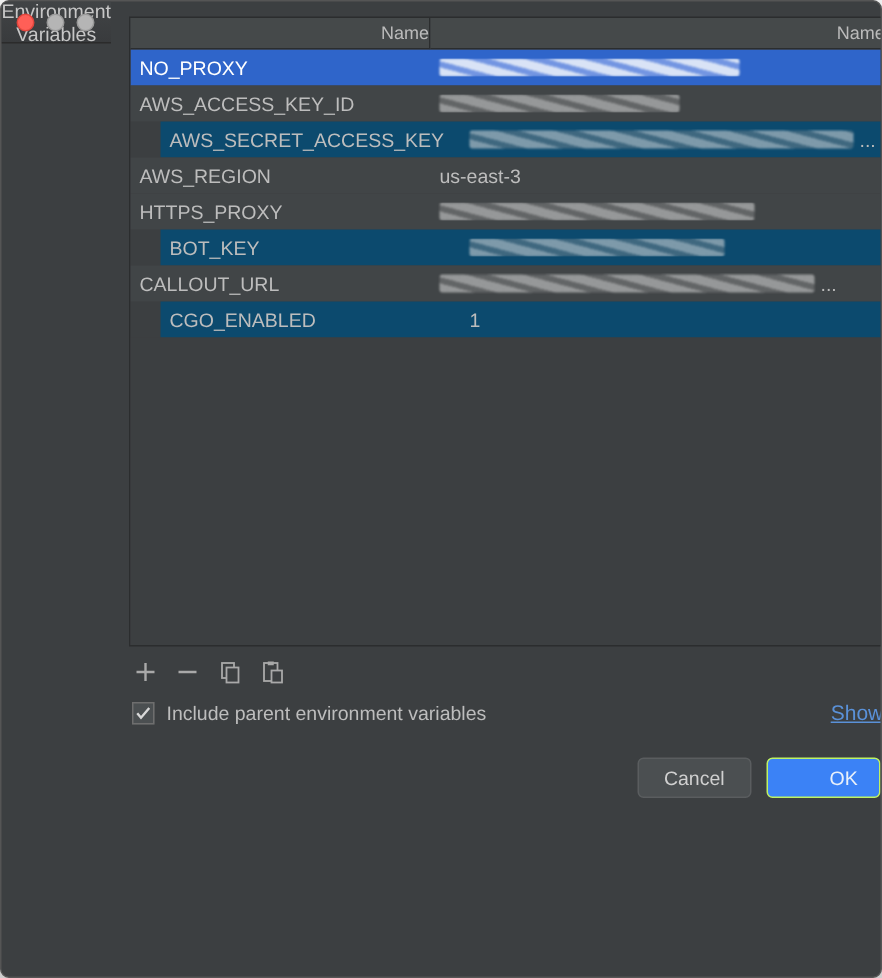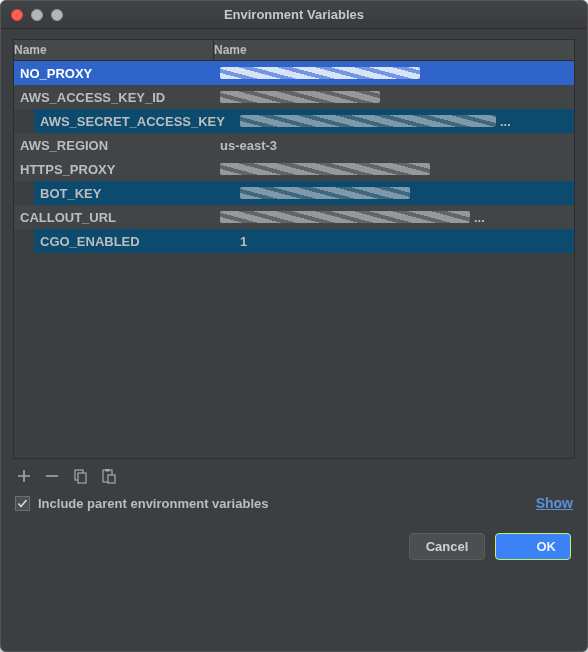--- a/index.html
+++ b/index.html
@@ -11,23 +11,22 @@
     justify-content: flex-start;
   }
   .window {
     width: 588px;
     height: 652px;
     background: #3c3f41;
     border-radius: 6px;
     box-shadow: 0 20px 60px rgba(0,0,0,0.5);
     overflow: hidden;
     display: flex;
-    flex-direction: column;
+    flex-direction: row;
     border: 1px solid #555;
-    font-weight: bold;
   }
   .titlebar {
     height: 28px;
     background: linear-gradient(#414446, #393b3d);
     border-bottom: 1px solid #2b2b2b;
     display: flex;
     align-items: center;
     position: relative;
   }
   .traffic {
@@ -55,21 +54,21 @@
     border: 1px solid #2b2d2e;
     display: flex;
     flex-direction: column;
     height: 420px;
   }
   .thead { display: flex; }
   .thead .th {
     background: #45494a;
     color: #bbb;
     font-size: 12px;
-    text-align: left;
+    text-align: right;
     padding: 3px 0;
     border-right: 1px solid #2b2d2e;
     border-bottom: 1px solid #2b2d2e;
   }
   .th.name { width: 200px; }
   .th.value { flex: 1; border-right: none; }
   .tbody { flex: 1; overflow: hidden; background: #3c3f41; display:flex; flex-direction:column; }
   .tr { display: flex; height: 24px; align-items: center; }
   .tr.odd { background: #0c4a6e; margin-left: 20px; }
   .tr.even { background: #414547; }

